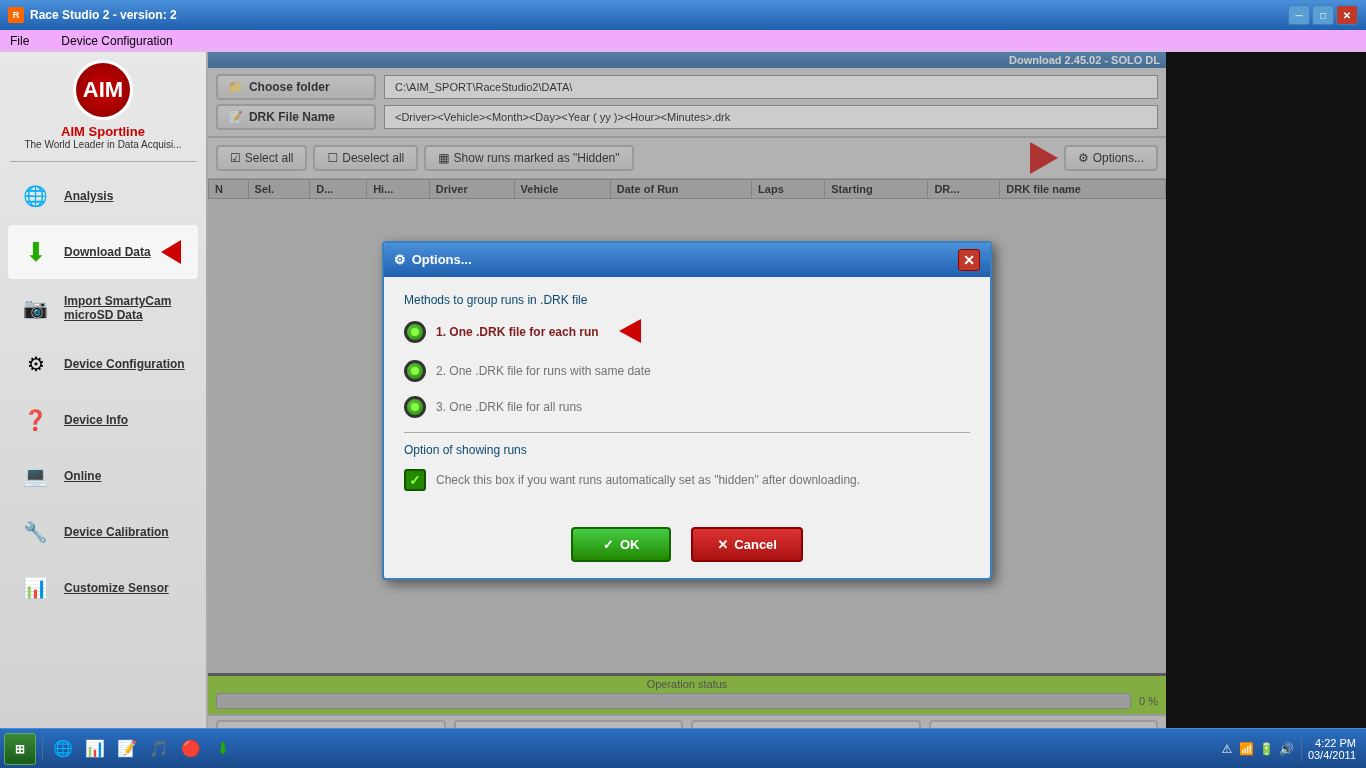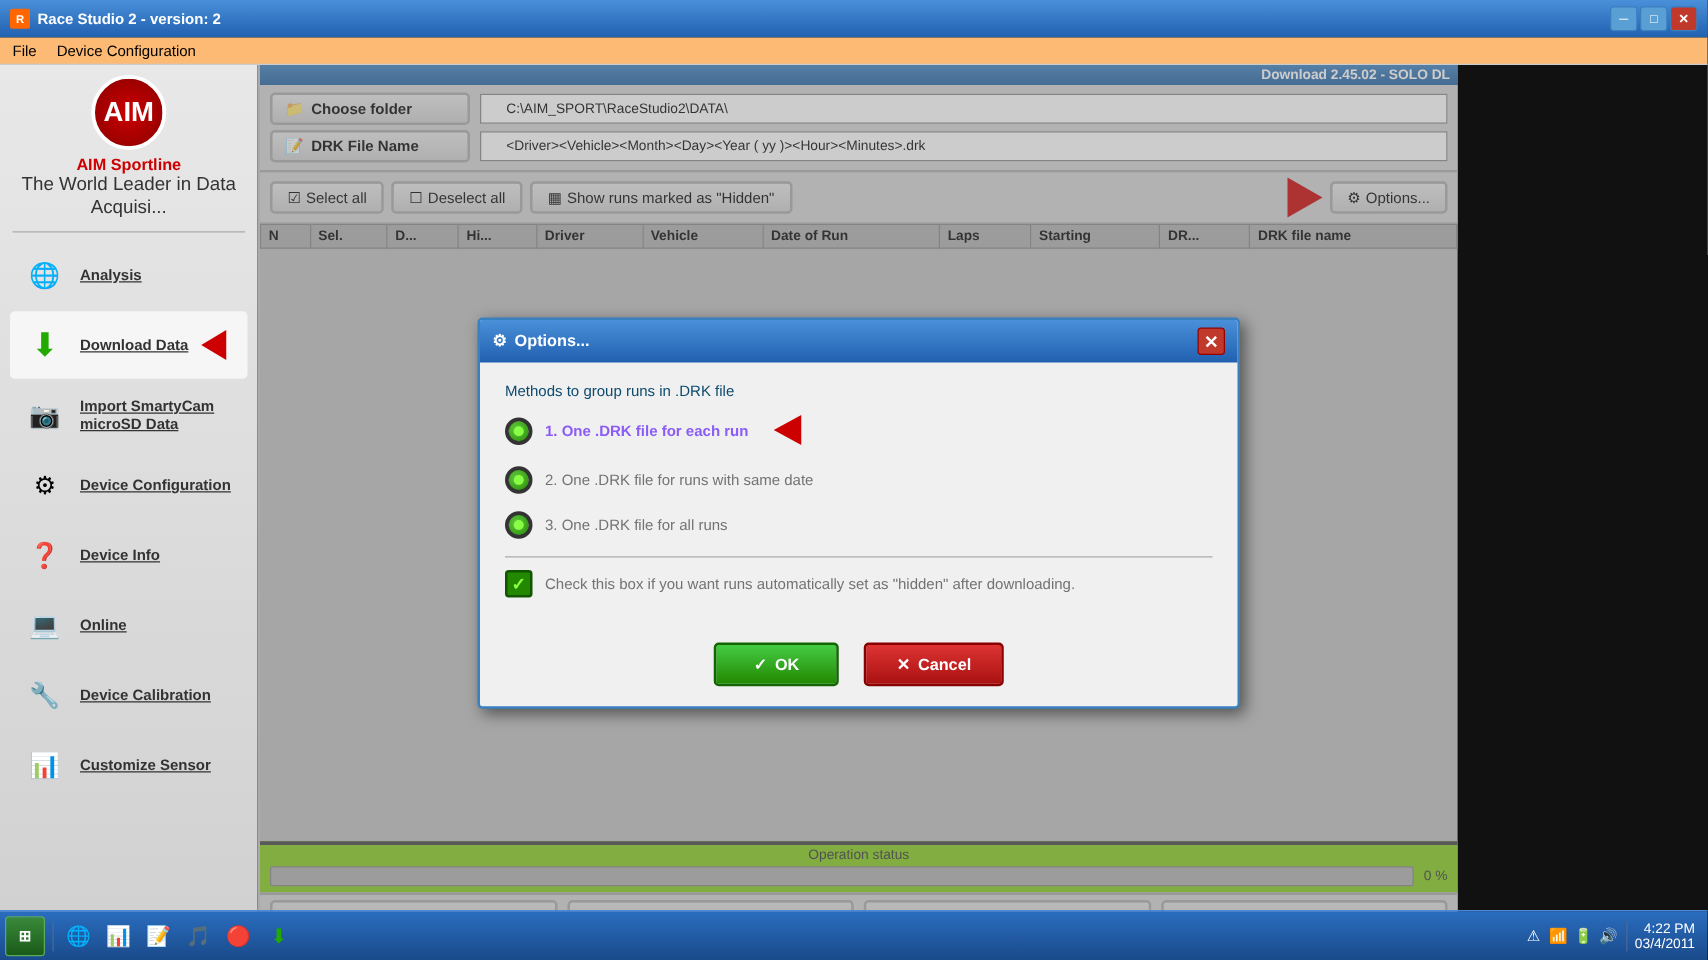--- a/index.html
+++ b/index.html
@@ -14,43 +14,43 @@
     }
     .title-bar-left { display: flex; align-items: center; gap: 6px; }
     .title-bar-icon { width: 16px; height: 16px; background: #ff6600; border-radius: 2px; display: flex; align-items: center; justify-content: center; font-size: 9px; color: white; }
     .title-bar-controls { display: flex; gap: 2px; }
     .title-btn { width: 22px; height: 20px; background: #5a9fd4; border: 1px solid #3a7fc0; border-radius: 3px; display: flex; align-items: center; justify-content: center; cursor: pointer; color: white; font-size: 10px; }
     .title-btn.close { background: #c0392b; }
 
     
     .menu-bar {
       height: 22px;
-      background: #fdba74;
+      background: #f0abfc;
       border-bottom: 1px solid #ccc;
       display: flex; align-items: center;
-      padding: 0 4px; gap: 4px;
+      padding: 0 4px; gap: 20px;
       font-size: 12px;
     }
     .menu-item { cursor: pointer; padding: 2px 6px; }
 
     
     .main-layout { display: flex; height: calc(768px - 52px); }
 
     
     .sidebar {
       width: 208px;
       background: linear-gradient(to bottom, #e8e8e8, #d0d0d0);
       border-right: 2px solid #aaa;
       display: flex; flex-direction: column; align-items: center;
       padding-top: 8px; flex-shrink: 0;
     }
     .logo-circle { width: 60px; height: 60px; background: radial-gradient(circle, #cc0000, #880000); border-radius: 50%; margin: 0 auto; display: flex; align-items: center; justify-content: center; color: white; font-weight: bold; font-size: 22px; border: 3px solid #fff; }
     .brand-text { text-align: center; margin: 4px 0; }
     .brand-name { color: #cc0000; font-weight: bold; font-size: 13px; }
-    .brand-sub { color: #333; font-size: 15px; text-align: center; line-height: 1.2; }
+    .brand-sub { color: #333; font-size: 10px; text-align: center; line-height: 1.2; }
 
     .sidebar-divider { width: 90%; height: 1px; background: #aaa; margin: 6px 0; }
 
     .nav-item {
       width: 190px; height: 54px;
       display: flex; align-items: center; gap: 10px;
       padding: 0 10px; cursor: pointer;
       border-radius: 4px; margin: 1px 0;
     }
     .nav-item.active { background: rgba(255,255,255,0.7); }
@@ -83,21 +83,21 @@
     .toolbar-row { display: flex; align-items: center; gap: 8px; }
     .toolbar-btn {
       background: linear-gradient(to bottom, #e8e8e8, #d0d0d0);
       border: 2px solid #aaa; border-radius: 4px;
       padding: 4px 10px; cursor: pointer;
       display: flex; align-items: center; gap: 6px;
       font-size: 12px; font-weight: bold; min-width: 160px;
     }
     .path-input {
       flex: 1; height: 24px; border: 1px solid #888; background: white;
-      padding: 2px 20px; font-size: 11px;
+      padding: 2px 10px; font-size: 11px;
     }
 
     
     .table-toolbar {
       background: #d4d4d4;
       padding: 4px 8px;
       display: flex; align-items: center; gap: 6px;
       border-bottom: 1px solid #aaa;
     }
     .tbl-btn {
@@ -178,21 +178,21 @@
     .dialog-section-title { font-size: 12px; color: #0c4a6e; margin-bottom: 12px; font-weight: normal; }
     .dialog-option { display: flex; align-items: center; gap: 10px; margin-bottom: 14px; }
     .radio-btn {
       width: 22px; height: 22px; border-radius: 50%;
       border: 3px solid #333; background: radial-gradient(circle at 40% 40%, #66cc44, #228800);
       flex-shrink: 0; display: flex; align-items: center; justify-content: center;
     }
     .radio-inner { width: 8px; height: 8px; background: #88ff44; border-radius: 50%; }
     .dialog-separator { height: 1px; background: #aaa; margin: 10px 0; }
     .option-text { font-size: 12px; color: #737373; }
-    .option-text.highlighted { color: #8b5cf6; font-weight: bold; }
+    .option-text.highlighted { color: #7f1d1d; font-weight: bold; }
     .checkbox-row { display: flex; align-items: center; gap: 10px; margin: 10px 0; }
     .checkbox-green {
       width: 22px; height: 22px; background: #228800;
       border: 2px solid #115500; display: flex; align-items: center; justify-content: center;
       border-radius: 3px; flex-shrink: 0;
     }
     .checkmark { color: #88ff44; font-size: 14px; font-weight: bold; }
     .dialog-footer { display: flex; justify-content: center; gap: 20px; padding: 10px 20px 16px; }
     .ok-btn {
       background: linear-gradient(to bottom, #44cc44, #228800);
@@ -440,20 +440,21 @@
 
           <div class="dialog-option">
             <div class="radio-btn">
               <div class="radio-inner"></div>
             </div>
             <span class="option-text">3.  One .DRK file for all runs</span>
           </div>
 
           <div class="dialog-separator"></div>
 
+          <div class="dialog-section-title" style="margin-top:8px;">Option of showing runs</div>
 
           <div class="checkbox-row">
             <div class="checkbox-green">
               <span class="checkmark">✓</span>
             </div>
             <span class="option-text">Check this box if you want runs automatically set as "hidden" after downloading.</span>
           </div>
         </div>
 
         <div class="dialog-footer">

